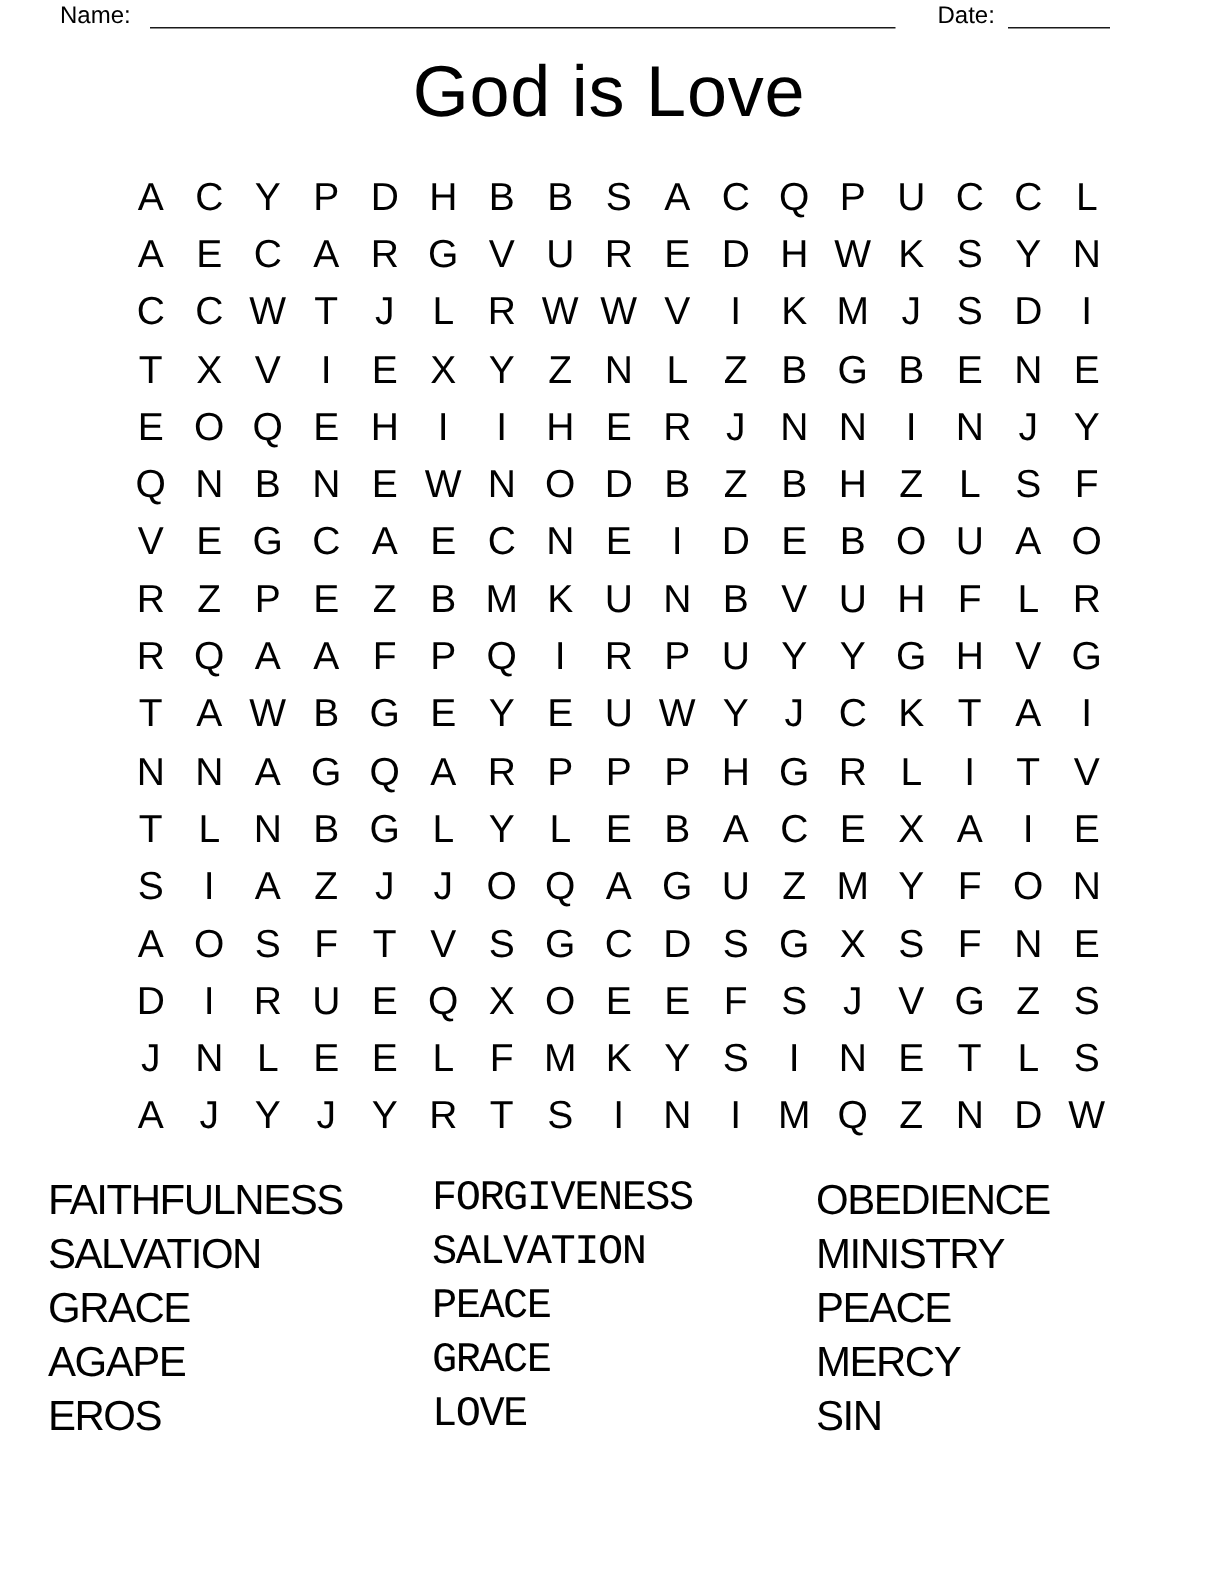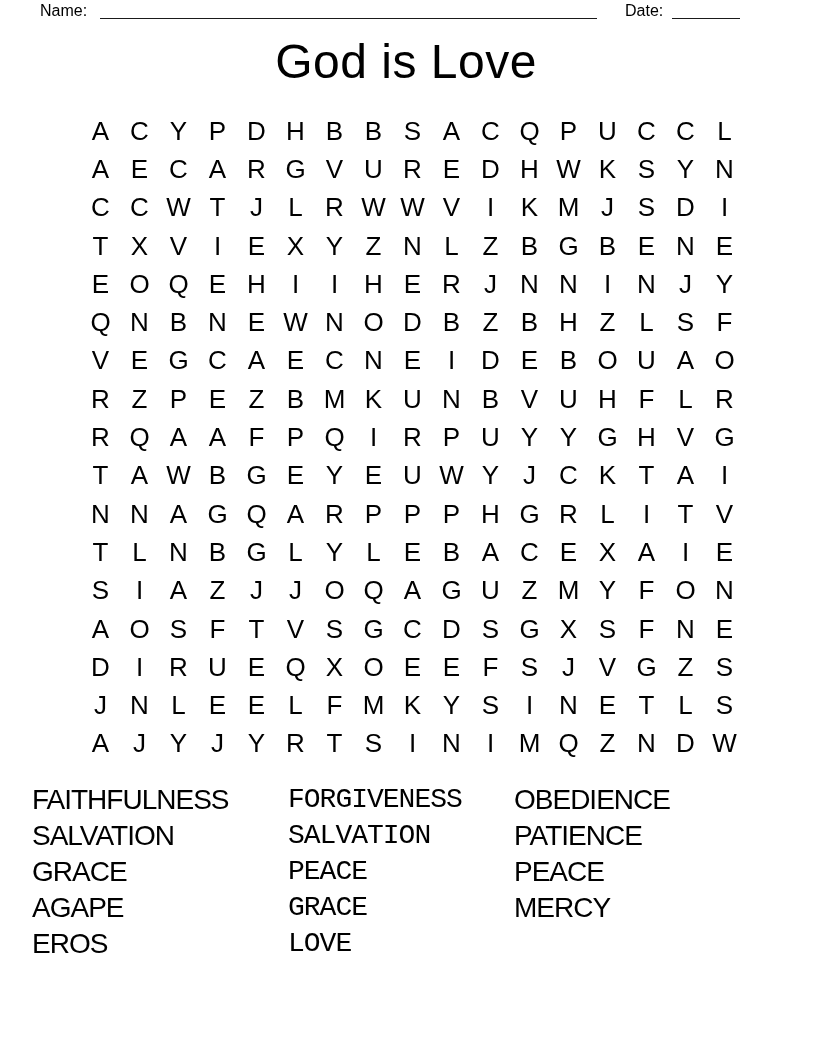--- a/index.html
+++ b/index.html
@@ -57,21 +57,21 @@
   }
 
   
   .words {
     position: absolute;
     left: 0; top: 782px; width: 816px;
   }
   .word-col { position: absolute; top: 0; }
   .word-col-0 { left: 32px; }
   .word-col-1 { left: 288px; font-family: Liberation Mono, monospace; }
-  .word-col-2 { left: 514px; }
+  .word-col-2 { left: 544px; }
   .word {
     height: 36px;
     line-height: 36px;
     font-size: 28px;
     letter-spacing: -1px;
     white-space: nowrap;
   }
 </style>
 </head>
 <body>
@@ -389,19 +389,20 @@
       </div>
       <div class="word-col word-col-1">
         <div class="word">FORGIVENESS</div>
         <div class="word">SALVATION</div>
         <div class="word">PEACE</div>
         <div class="word">GRACE</div>
         <div class="word">LOVE</div>
       </div>
       <div class="word-col word-col-2">
         <div class="word">OBEDIENCE</div>
-        <div class="word">PATIENCE</div>
+        <div class="word">MINISTRY</div>
         <div class="word">PEACE</div>
         <div class="word">MERCY</div>
+        <div class="word">SIN</div>
       </div>
     </div>
 
 </div>
 
 </body></html>

